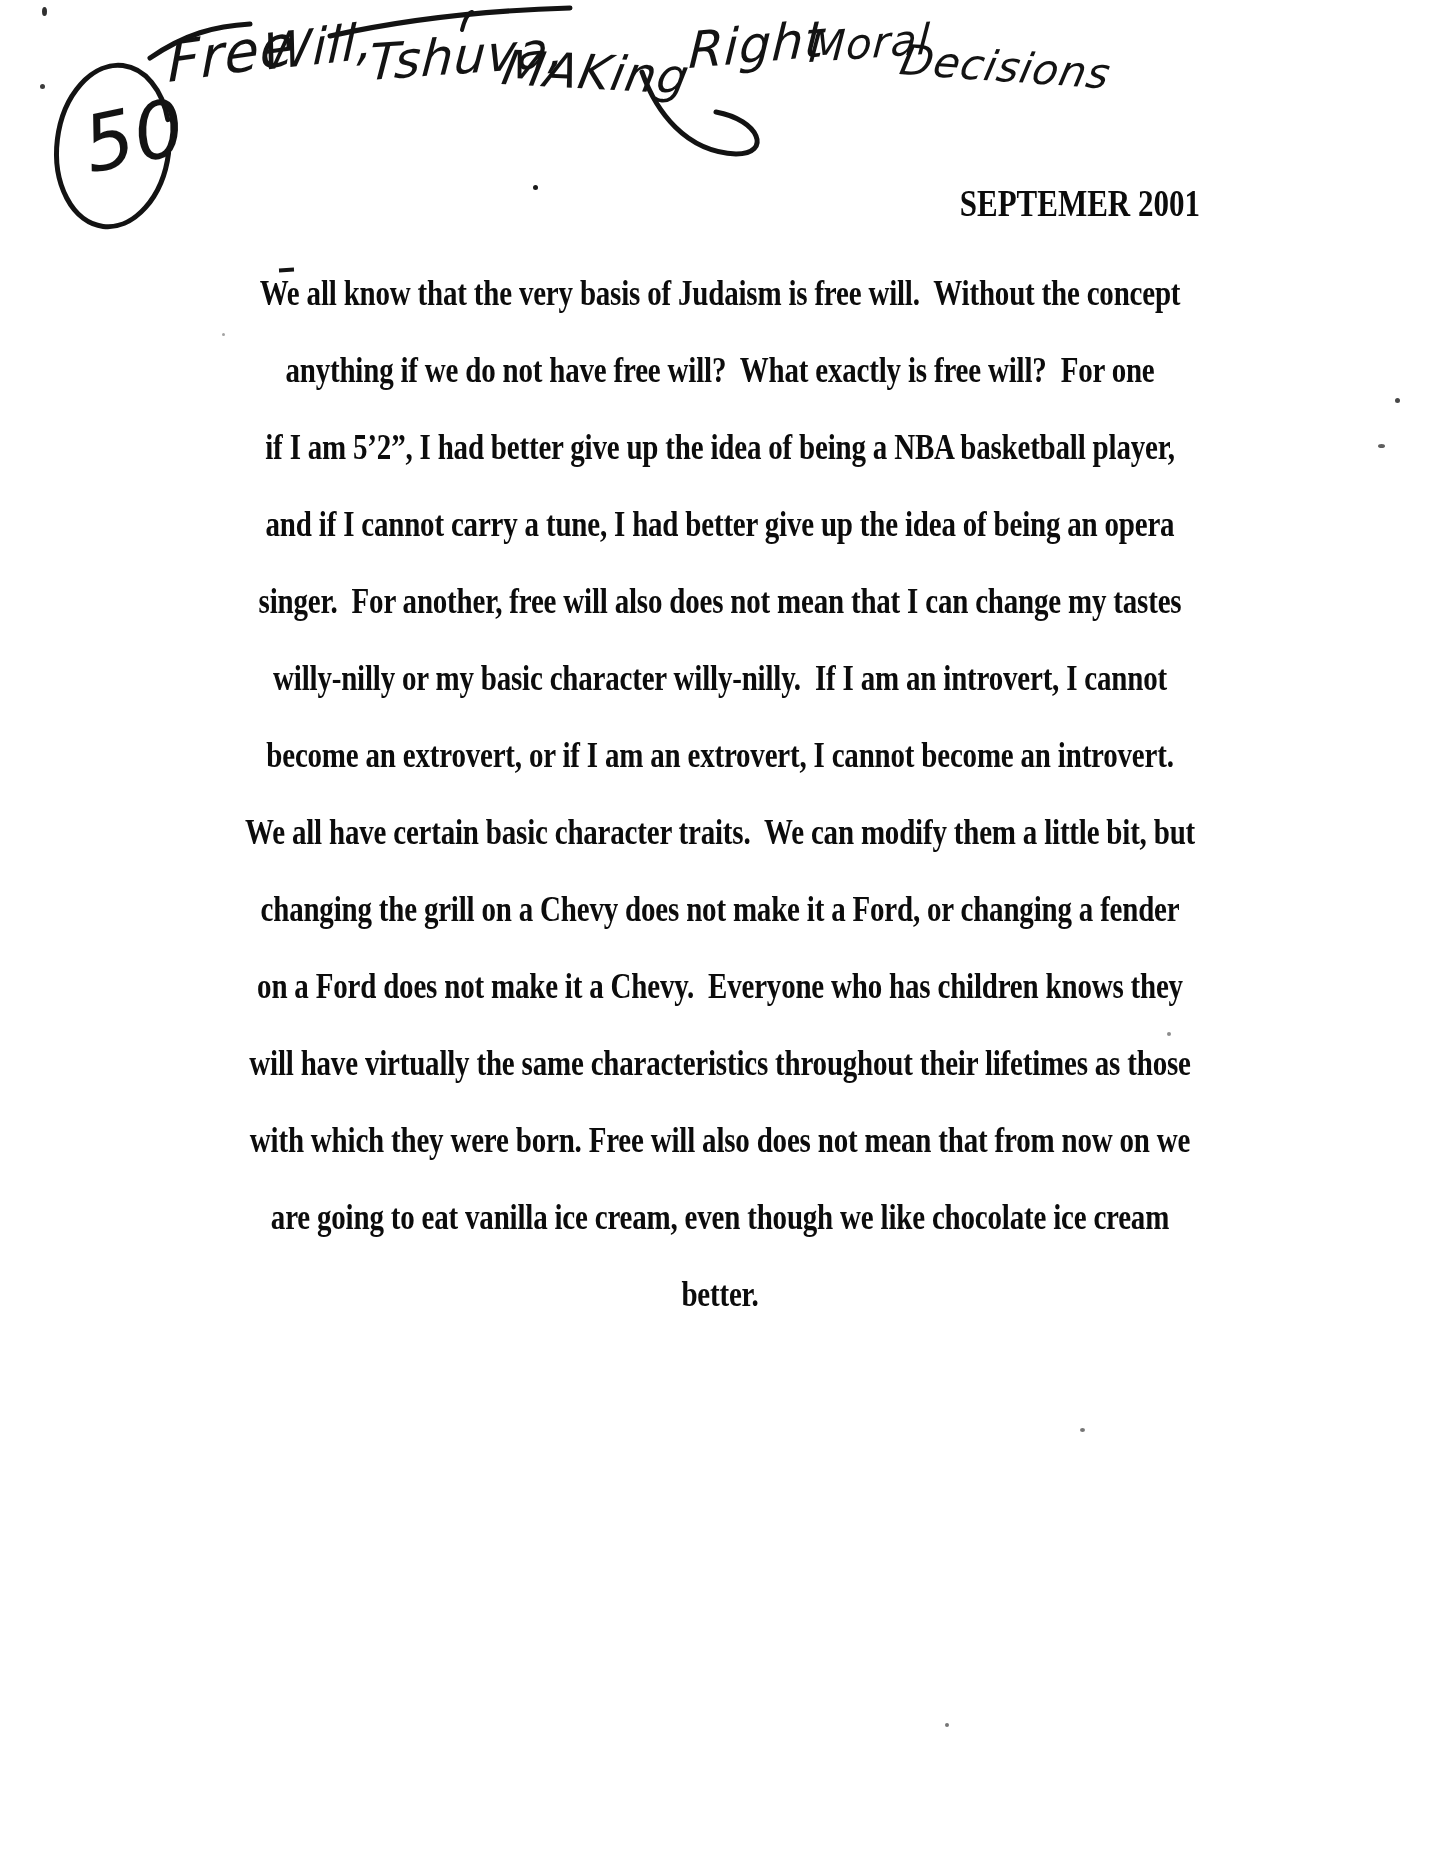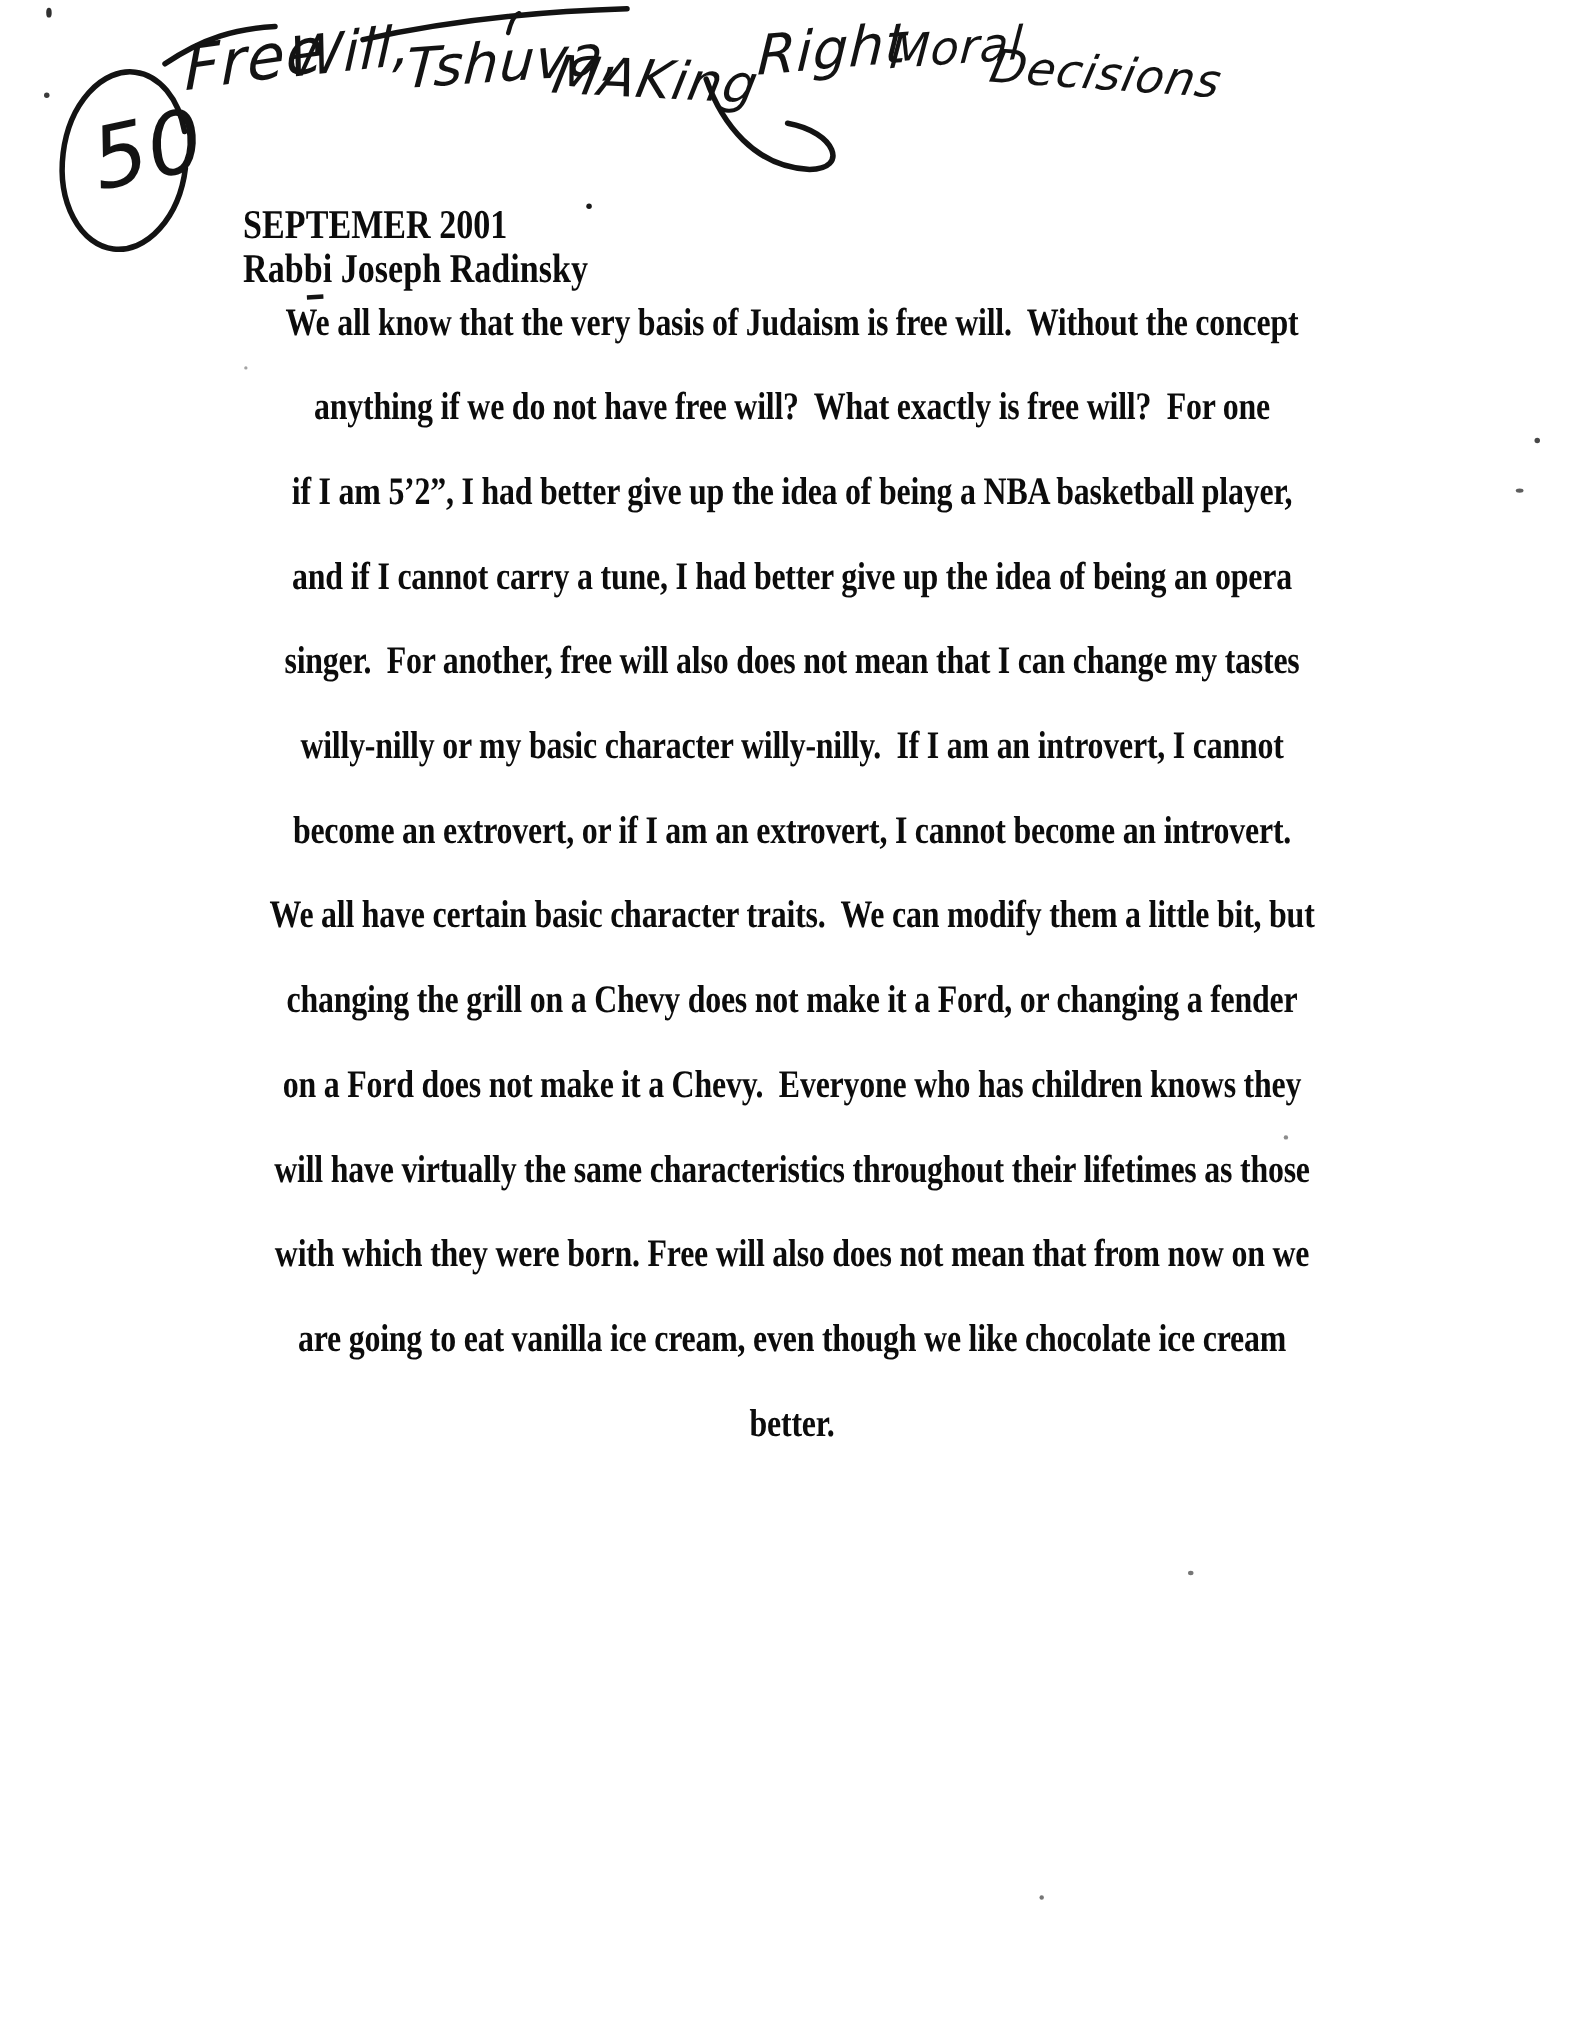--- a/index.html
+++ b/index.html
@@ -8,21 +8,21 @@
     background:#ffffff;
     position:relative;
     font-family:"Liberation Serif", serif;
     color:#0c0c0c;
     overflow:hidden;
   }
   
   .typed{font-weight:bold;}
   .header-block{
     position:absolute; left:190px; top:150px; width:1010px;
-    text-align:left;
+    text-align:right;
   }
   .header-line{height:40px; font-size:31px; line-height:34px; white-space:pre;}
   .header-line > span{display:inline-block; transform:scaleY(1.2); transform-origin:50% 0;}
   .body-block{
     position:absolute; left:190px; top:270px; width:1060px;text-align:center;
   }
   .line{height:77px; font-size:29px; line-height:38px; white-space:pre; letter-spacing:-0.2px;}
   .line > span{display:inline-block; transform:scaleY(1.22); transform-origin:0 0;}
   .para-spacer{height:88px;}
   
@@ -78,23 +78,20 @@
 </svg>
 
 <svg class="hand-svg" width="1430" height="250" viewBox="0 0 1430 250" style="top:0;">
   <path class="pen" stroke-width="5" d="M 642,72 C 656,112 686,152 736,154 C 772,154 760,120 716,112"></path>
 </svg>
 
 <div class="header-block typed">
   <div class="header-line">
     <span>SEPTEMER 2001</span>
   </div>
-  <div class="header-line">
-    <span>Rabbi Joseph Radinsky</span>
-  </div>
 </div>
 
 <div class="speck" style="left:533px;top:185px;width:5px;height:5px;"></div>
 
 <div class="bar" style="left:279px;top:268px;width:15px;height:4px;transform:rotate(-3deg);"></div>
 
 <div class="body-block typed">
   <div>
     <div class="line"><span>We all know that the very basis of Judaism is free will.  Without the concept</span></div>
     <div class="line"><span>anything if we do not have free will?  What exactly is free will?  For one</span></div>

